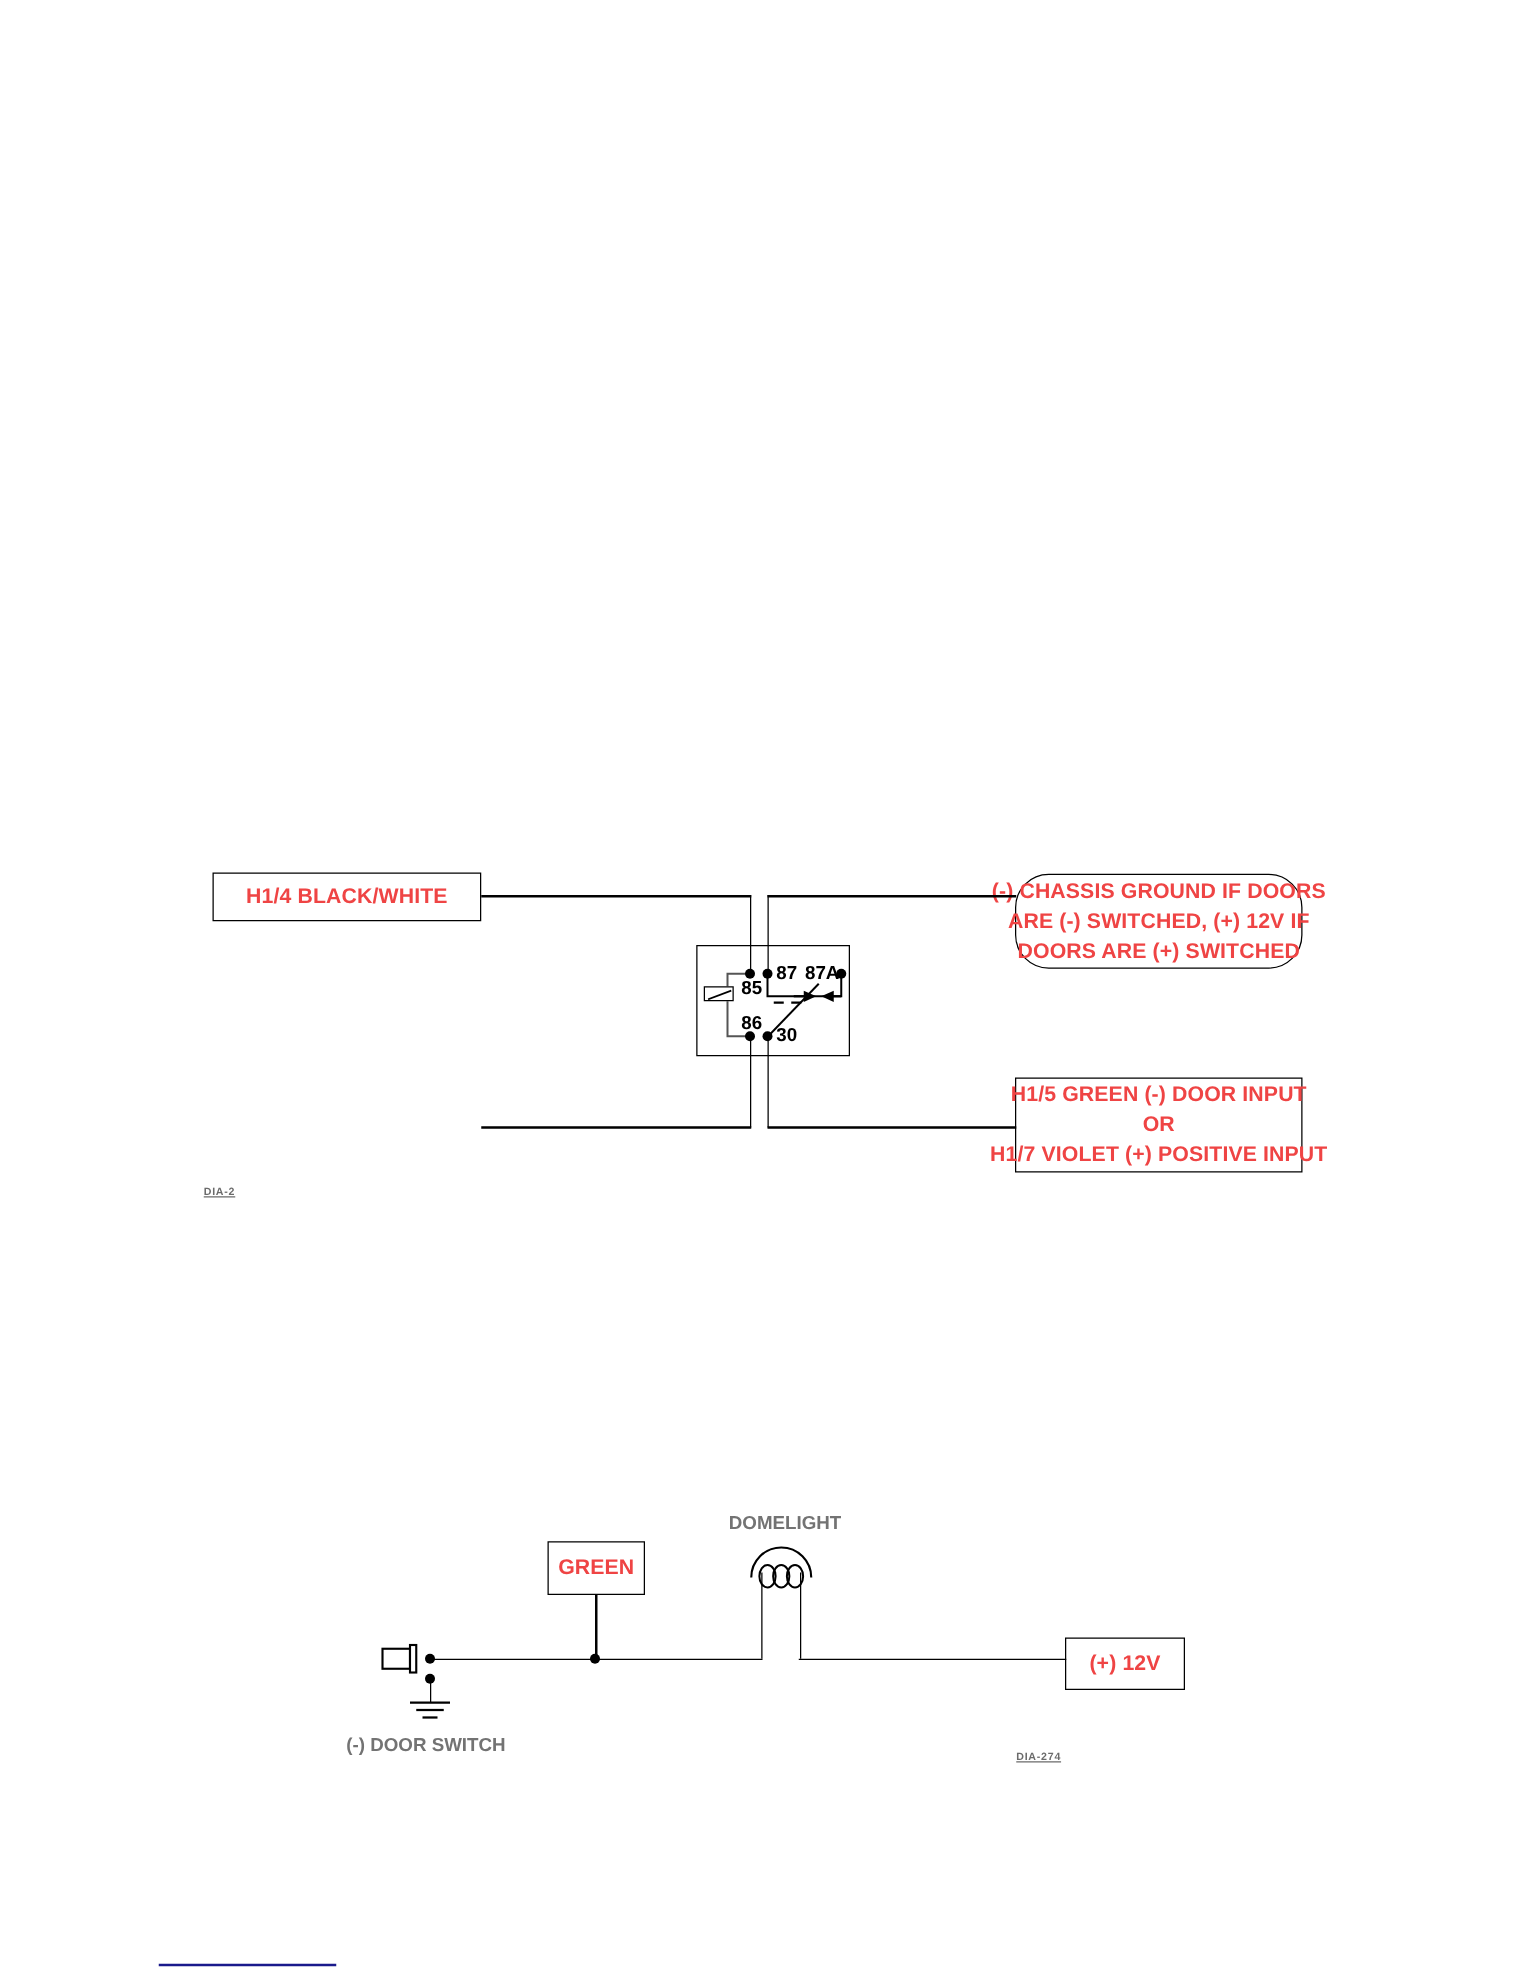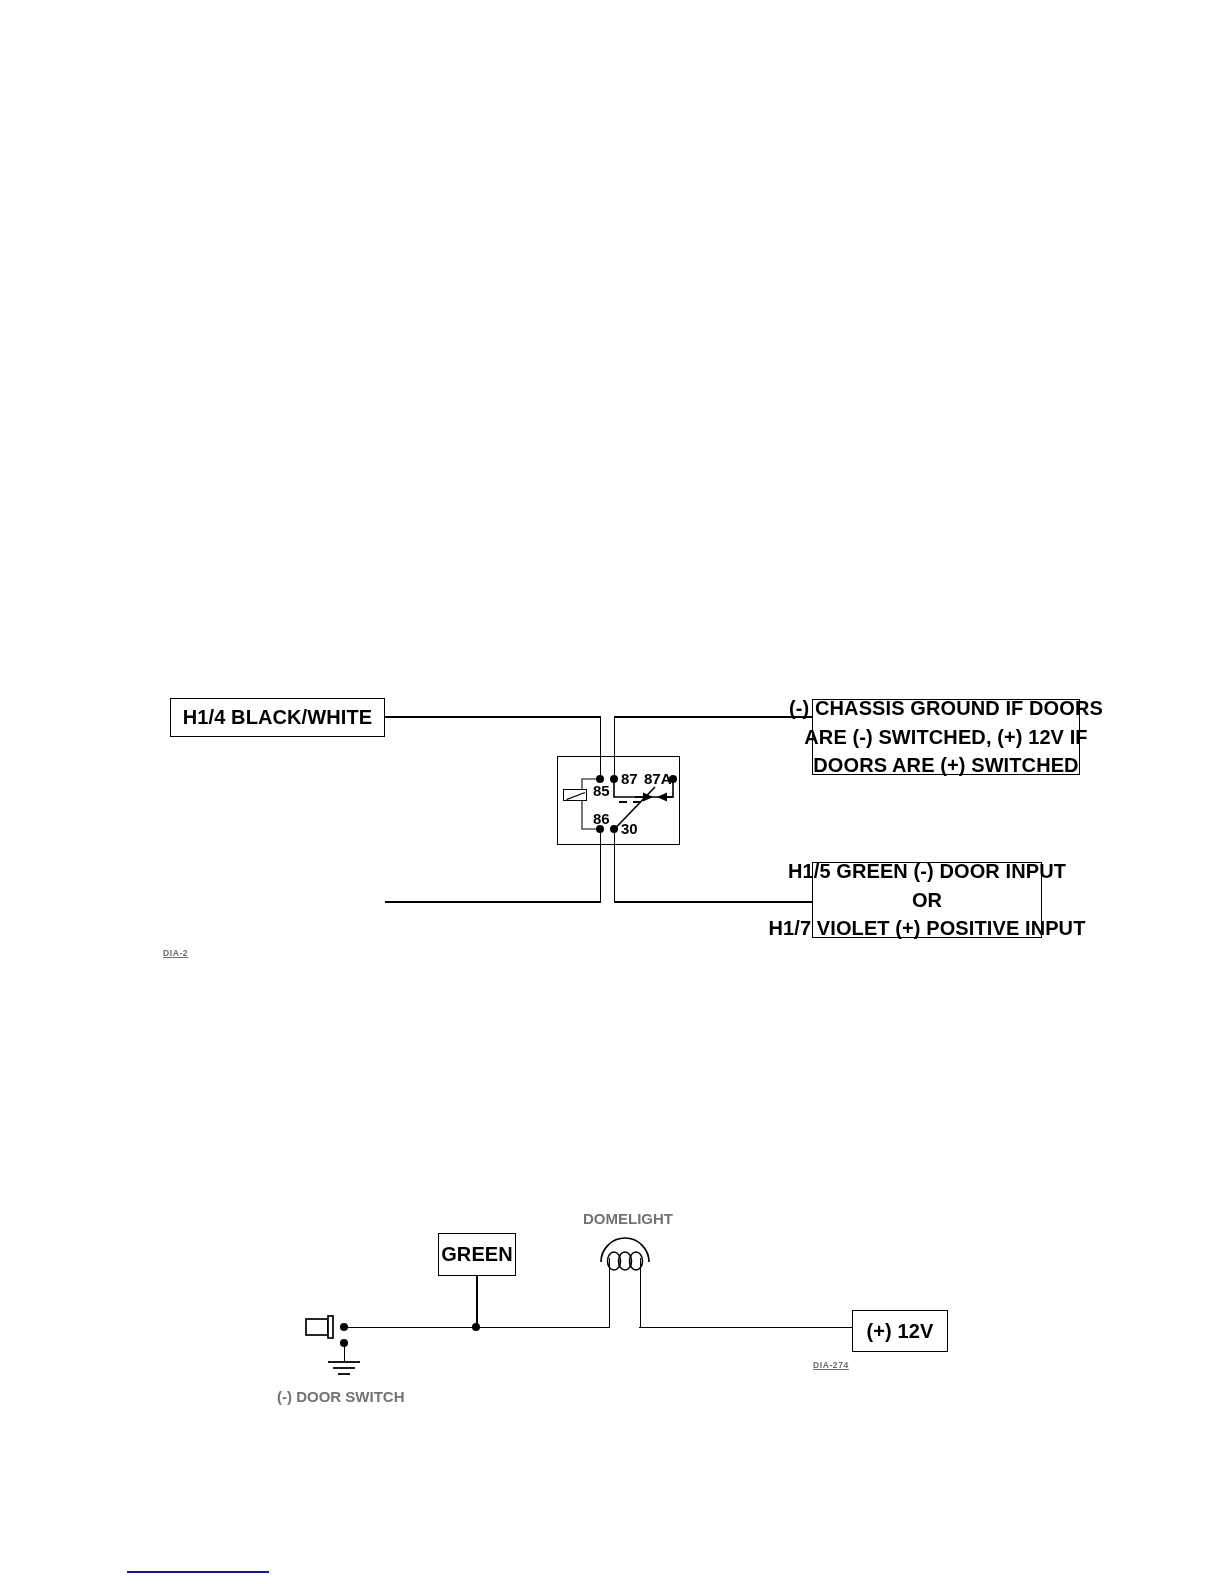--- a/index.html
+++ b/index.html
@@ -27,25 +27,25 @@
   .label-box {
     position: absolute;
     box-sizing: border-box;
     border: 1.6px solid #000;
     background: #fff;
     display: flex;
     flex-direction: column;
     align-items: center;
     justify-content: center;
     text-align: left;
-    font-size: 20px;
+    font-size: 17px;
     font-weight: 600;
     letter-spacing: 0.1px;
     line-height: 1.42;
-    color: #000000;
+    color: #ef4444;
   }
   .label-box .ln { display: block; white-space: nowrap; }
 
   .wire {
     position: absolute;
     background: #000;
   }
   .wire.h { height: 1.7px; }
   .wire.v { width: 1.7px; }
 
@@ -102,21 +102,21 @@
 </head>
 <body>
 
 <div class="page">
 
   <div class="label-box" style="left:170px; top:698px; width:215px; height:39px;">
     <span class="ln">H1/4 BLACK/WHITE</span>
   </div>
 
 
-  <div class="label-box" style="left:812px; top:699px; width:268px; height:76px;">
+  <div class="label-box" style="left:812px; top:699px; width:230px; height:76px;border-radius:27px;">
     <span class="ln">(-) CHASSIS GROUND IF DOORS</span>
     <span class="ln">ARE (-) SWITCHED, (+) 12V IF</span>
     <span class="ln">DOORS ARE (+) SWITCHED</span>
   </div>
 
   <div class="label-box" style="left:812px; top:862px; width:230px; height:76px;">
     <span class="ln">H1/5 GREEN (-) DOOR INPUT</span>
     <span class="ln">OR</span>
     <span class="ln">H1/7 VIOLET (+) POSITIVE INPUT</span>
   </div>
@@ -208,17 +208,17 @@
 
   <svg style="position:absolute; left:597px; top:1232px;" width="56" height="40" viewBox="0 0 56 40">
     <path d="M 4 30 A 24 24 0 0 1 52 30" fill="none" stroke="#000" stroke-width="1.7"></path>
     <ellipse cx="17" cy="29" rx="6.5" ry="9" fill="none" stroke="#000" stroke-width="1.6"></ellipse>
     <ellipse cx="28" cy="29" rx="6.5" ry="9" fill="none" stroke="#000" stroke-width="1.6"></ellipse>
     <ellipse cx="39" cy="29" rx="6.5" ry="9" fill="none" stroke="#000" stroke-width="1.6"></ellipse>
   </svg>
 
   <div class="wire h" style="left:639px; top:1326.5px; width:214px;"></div>
 
-  <div class="caption" style="left:813px; top:1360px;">DIA-274</div>
+  <div class="caption" style="left:813px; top:1400px;">DIA-274</div>
 
   <div class="footer-rule" style="left:127px; top:1571px; width:142px; background:#1a1a8c;"></div>
 
 </div>
 
 </body></html>

